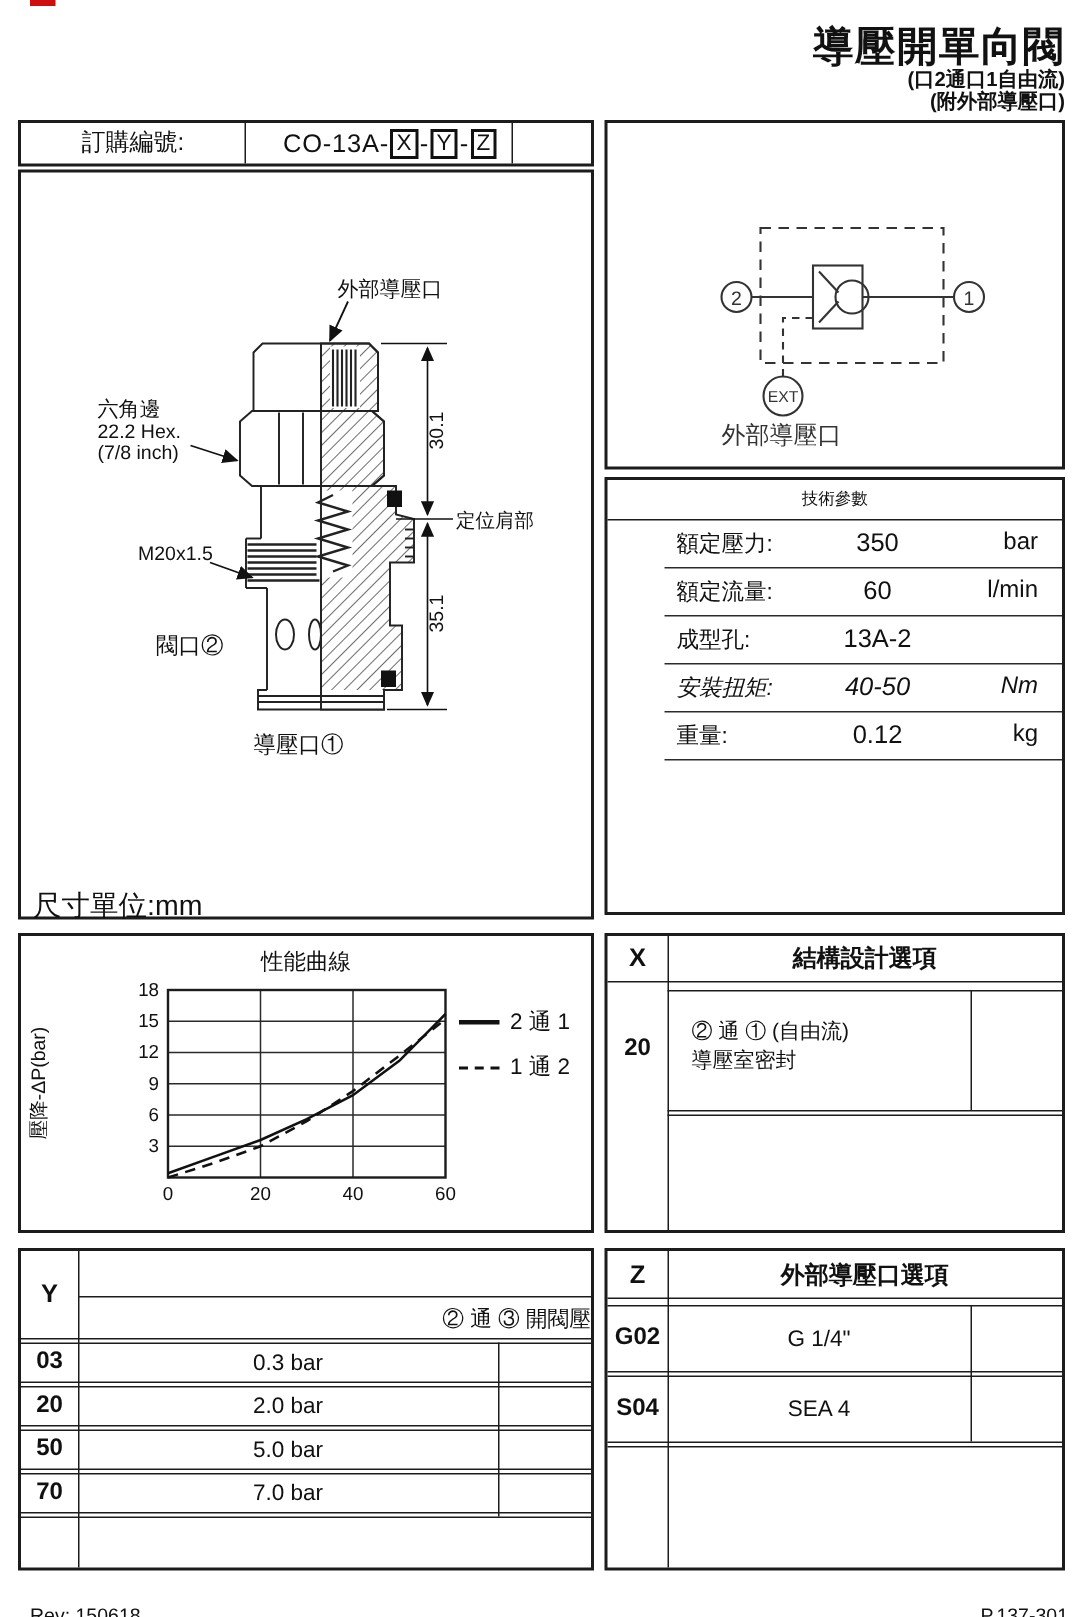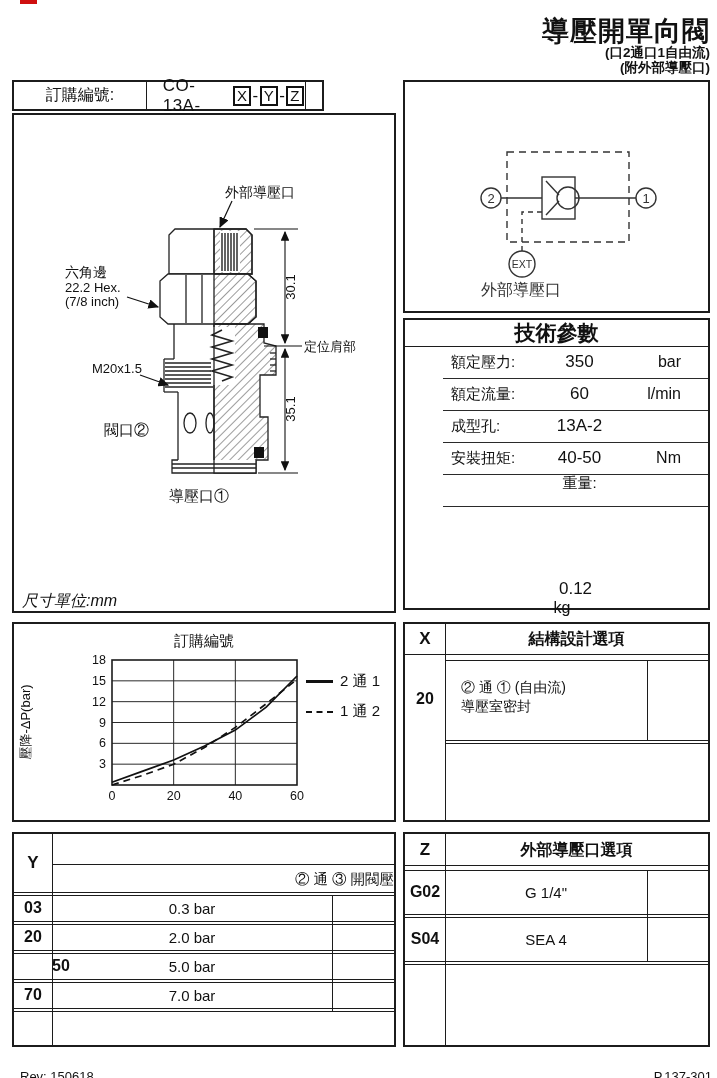--- a/index.html
+++ b/index.html
@@ -11,34 +11,34 @@
   .box{position:absolute;border:2px solid #1c1c1c;background:#fff;box-sizing:border-box;}
   .hline{position:absolute;height:0;border-top:1.5px solid #1c1c1c;}
   .thin{border-top-width:1px;}
   .vline{position:absolute;width:0;border-left:1.5px solid #1c1c1c;}
   .ctext{position:absolute;text-align:right;}
   
   #title-block{position:absolute;top:16px;right:7px;text-align:right;}
   #page-title{font-size:27px;font-weight:700;letter-spacing:1px;line-height:30px;}
   .page-sub{font-size:13.5px;font-weight:700;line-height:14.5px;}
   
-  #order-box{left:12px;top:80px;width:312px;height:31px;display:flex;gap:16px;}
+  #order-box{left:12px;top:80px;width:384px;height:31px;display:flex;gap:16px;}
   .ocell{box-sizing:border-box;height:100%;display:flex;align-items:center;justify-content:center;}
   .ocell1{width:150px;border-right:1.5px solid #1c1c1c;font-size:16px;}
   .ocell2{width:162px;border-right:1.5px solid #1c1c1c;font-size:17px;font-weight:400;letter-spacing:.5px;}
   .ocell3{flex:1;}
   .cbox{display:inline-block;border:2px solid #111;padding:0 2px;margin:0 1px;line-height:16px;font-size:15px;}
   
   .spec-head{position:absolute;left:0;right:0;top:0;height:26px;line-height:26px;text-align:center;
-             font-size:21px;font-weight:700;border-bottom:1.5px solid #1c1c1c;}
+             font-size:11px;font-weight:400;border-bottom:1.5px solid #1c1c1c;}
   .spec-row{position:absolute;left:0;right:0;height:32px;display:flex;align-items:center;
             border-bottom:1px solid #2a2a2a;margin-left:38px;}
   .spec-label{flex:0 0 105px;padding-left:8px;font-size:15px;}
   .spec-value{flex:1;text-align:center;font-size:17px;}
-  .spec-unit{flex:0 0 78px;text-align:right;padding-right:27px;font-size:16px;}
+  .spec-unit{flex:0 0 78px;text-align:right;padding-right:16px;font-size:16px;}
   
   .opt-code{position:absolute;font-weight:700;font-size:17px;text-align:center;}
   .opt-title{position:absolute;font-weight:700;font-size:16px;text-align:center;}
   .opt-cellval{position:absolute;text-align:center;font-size:15px;}
   .opt-rowcode{position:absolute;font-weight:700;font-size:16px;text-align:center;}
   
   #curve-title{position:absolute;left:0;right:0;top:8px;text-align:center;font-size:15px;}
   #curve-ylabel{position:absolute;left:6px;top:89px;width:140px;margin-left:-64px;text-align:center;
                 font-size:13px;transform:rotate(-90deg);}
   #curve-xlabel{position:absolute;left:0;width:290px;top:166px;text-align:center;font-size:15px;}
@@ -47,21 +47,21 @@
   .leg-line.dashed{border-top-style:dashed;border-top-width:2.5px;}
   svg text{font-family:"Liberation Sans", sans-serif;}
   .grid{stroke:#2a2a2a;stroke-width:1;}
   .plotborder{fill:none;stroke:#1c1c1c;stroke-width:1.6;}
   .curve{fill:none;stroke:#111;stroke-width:1.7;}
   .tick{font-size:12.5px;fill:#111;}
   .ty{text-anchor:end;}
   .tx{text-anchor:middle;}
   #logo-sliver{position:absolute;left:20px;top:0;width:17px;height:3.5px;background:#cf0f0f;}
   .footer-text{position:absolute;top:1069px;font-size:13px;}
-  #units-note{position:absolute;left:8px;top:476px;font-size:16px;font-style:italic;}
+  #units-note{position:absolute;left:8px;top:476px;font-size:19px;}
 </style>
 </head>
 <body>
 
 <div id="logo-sliver"></div>
 
 <div id="title-block">
   <div id="page-title">導壓開單向閥</div>
   <div class="page-sub">(口2通口1自由流)</div>
   <div class="page-sub">(附外部導壓口)</div>
@@ -209,34 +209,34 @@
   <div class="spec-row" style="top:58px;">
     <div class="spec-label">額定流量:</div>
     <div class="spec-value">60</div>
     <div class="spec-unit">l/min</div>
   </div>
   <div class="spec-row" style="top:90px;">
     <div class="spec-label">成型孔:</div>
     <div class="spec-value">13A-2</div>
     <div class="spec-unit"></div>
   </div>
-  <div class="spec-row" style="top:122px;">
+  <div class="spec-row" style="top:122px;font-style:italic;">
     <div class="spec-label">安裝扭矩:</div>
     <div class="spec-value">40-50</div>
     <div class="spec-unit">Nm</div>
   </div>
-  <div class="spec-row" style="top:154px;flex-direction:column;">
+  <div class="spec-row" style="top:154px;">
     <div class="spec-label">重量:</div>
     <div class="spec-value">0.12</div>
     <div class="spec-unit">kg</div>
   </div>
 </div>
 
 <div class="box" style="left:12px;top:622px;width:384px;height:200px;">
-  <div id="curve-title">訂購編號</div>
+  <div id="curve-title">性能曲線</div>
   <div id="curve-ylabel">壓降-ΔP(bar)</div>
   <svg id="curve-svg" width="380" height="196" viewBox="0 0 380 196">
       <line x1="98" x2="283" y1="140.16666666666666" y2="140.16666666666666" class="grid"></line>
       <line x1="98" x2="283" y1="119.33333333333334" y2="119.33333333333334" class="grid"></line>
       <line x1="98" x2="283" y1="98.5" y2="98.5" class="grid"></line>
       <line x1="98" x2="283" y1="77.66666666666667" y2="77.66666666666667" class="grid"></line>
       <line x1="98" x2="283" y1="56.83333333333333" y2="56.83333333333333" class="grid"></line>
       <line x1="159.66666666666666" x2="159.66666666666666" y1="36" y2="161" class="grid"></line>
       <line x1="221.33333333333331" x2="221.33333333333331" y1="36" y2="161" class="grid"></line>
       <rect x="98" y="36" width="185" height="125" class="plotborder"></rect>
@@ -290,21 +290,21 @@
   <div class="opt-rowcode" style="left:0;top:65px;width:38px;">03</div>
   <div class="opt-cellval" style="left:38px;top:66px;width:280px;">0.3 bar</div>
   <div class="hline thin" style="left:0;top:87px;width:380px;"></div>
   <div class="hline thin" style="left:0;top:90px;width:380px;"></div>
 
   <div class="opt-rowcode" style="left:0;top:94px;width:38px;">20</div>
   <div class="opt-cellval" style="left:38px;top:95px;width:280px;">2.0 bar</div>
   <div class="hline thin" style="left:0;top:116px;width:380px;"></div>
   <div class="hline thin" style="left:0;top:119px;width:380px;"></div>
 
-  <div class="opt-rowcode" style="left:0;top:123px;width:38px;padding-left:28px;">50</div>
+  <div class="opt-rowcode" style="left:0;top:123px;width:38px;">50</div>
   <div class="opt-cellval" style="left:38px;top:124px;width:280px;">5.0 bar</div>
   <div class="hline thin" style="left:0;top:145px;width:380px;"></div>
   <div class="hline thin" style="left:0;top:148px;width:380px;"></div>
 
   <div class="opt-rowcode" style="left:0;top:152px;width:38px;">70</div>
   <div class="opt-cellval" style="left:38px;top:153px;width:280px;">7.0 bar</div>
   <div class="hline thin" style="left:0;top:174px;width:380px;"></div>
   <div class="hline thin" style="left:0;top:177px;width:380px;"></div>
 
   <div class="vline" style="left:318px;top:61px;height:116px;border-left-width:1px;"></div>

